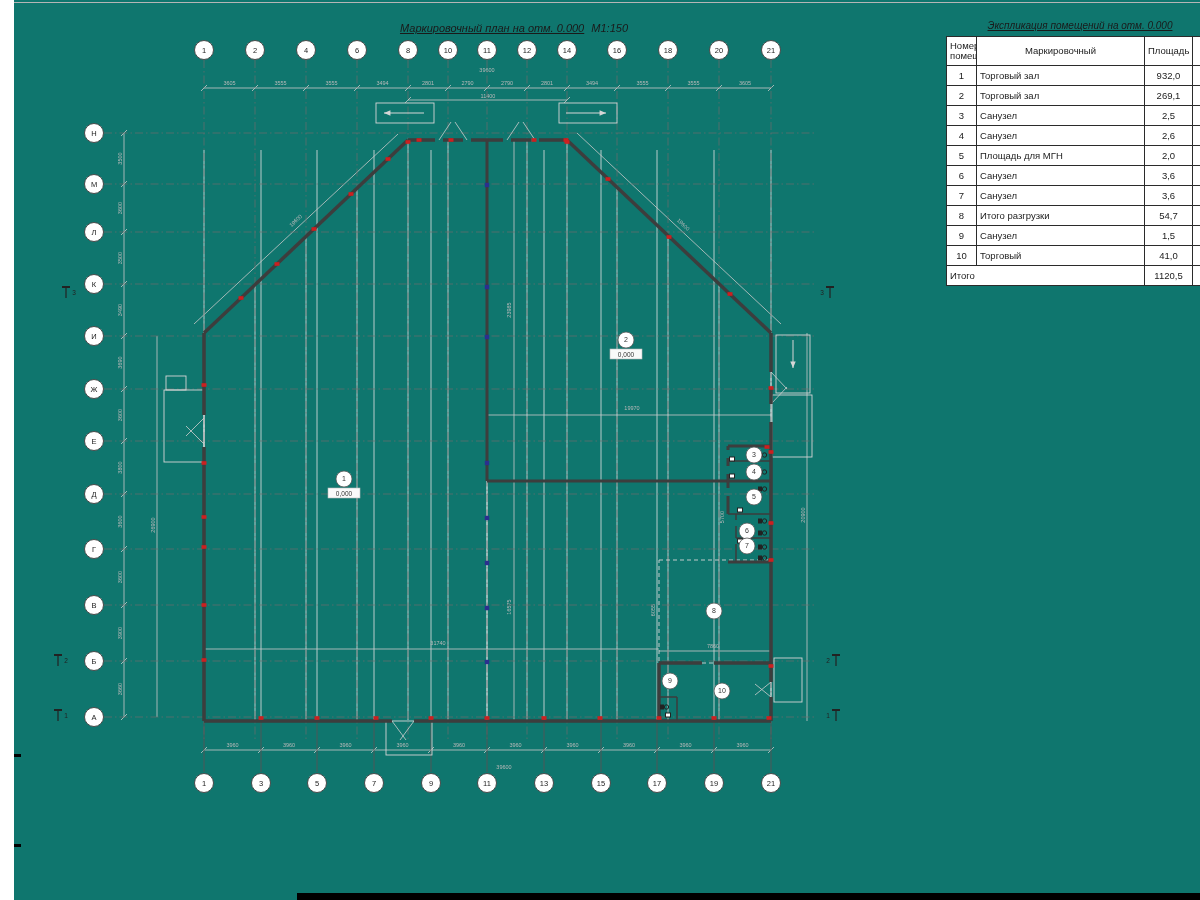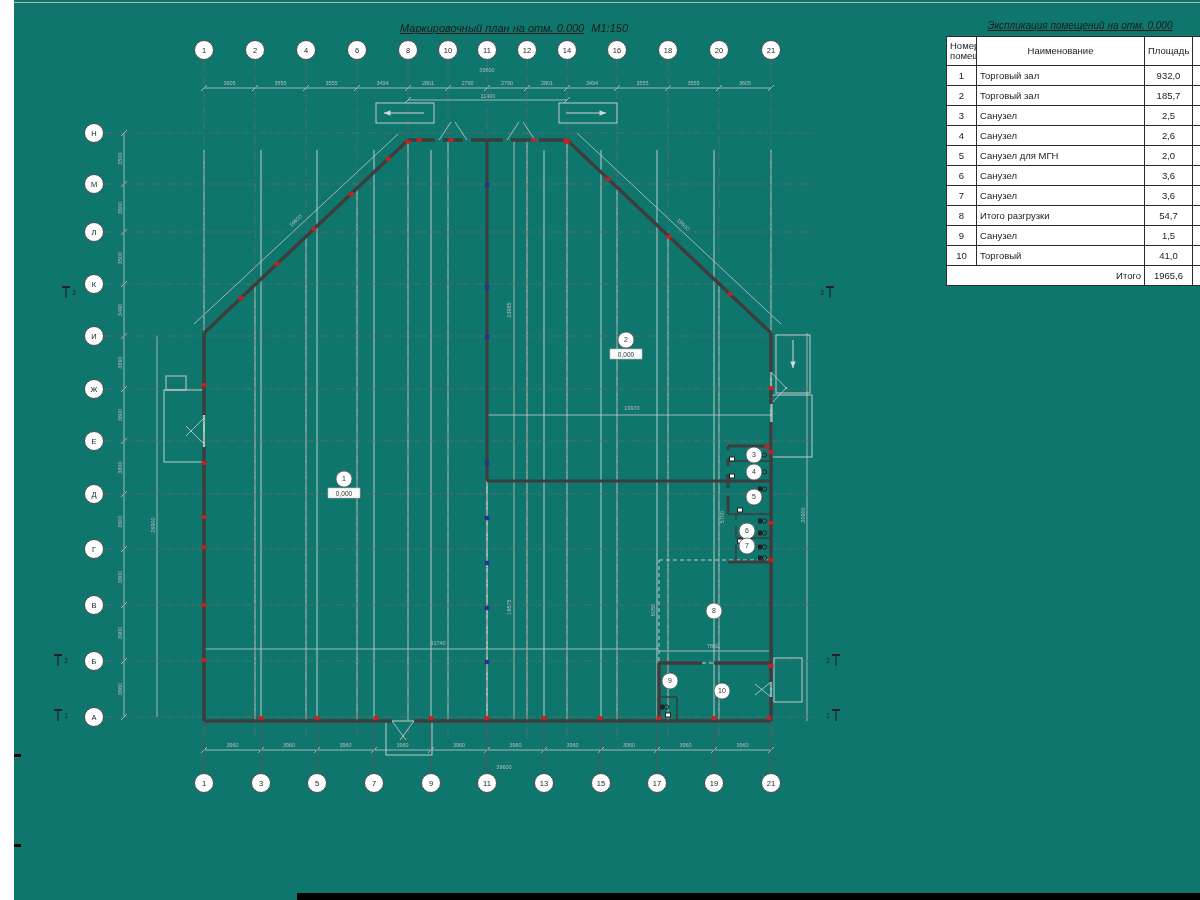--- a/index.html
+++ b/index.html
@@ -13,21 +13,21 @@
   
   #expl{position:absolute;left:932px;top:20px;width:268px;overflow:hidden;}
   #expl-title{font-size:10px;font-style:italic;text-decoration:underline;color:#1a1a1a;
               text-align:center;width:268px;margin-bottom:5px;white-space:nowrap;}
   table.expl{border-collapse:collapse;table-layout:fixed;width:310px;background:#fff;}
   table.expl th, table.expl td{border:1px solid #2b2b2b;font-weight:normal;
       font-size:9.5px;color:#1a1a1a;padding:1px 3px;overflow:hidden;white-space:nowrap;}
   table.expl th{height:26px;text-align:center;white-space:normal;line-height:1.1;}
   table.expl td{height:17px;}
   table.expl .c{text-align:center;}
-  table.expl .r{text-align:right;}
+  table.expl .r{text-align:left;}
   table.expl tr.total td{border-left-color:#2b2b2b;}
   
   .artifact{position:absolute;background:#000;}
   #topline{position:absolute;left:0;top:2px;width:1200px;height:1px;background:#b5b5b5;}
 </style>
 </head>
 <body>
 
 <div id="sheet">
   <div id="topline"></div>
@@ -443,53 +443,53 @@
     <table class="expl">
       <colgroup>
           <col style="width:30px">
           <col style="width:168px">
           <col style="width:48px">
           <col style="width:64px">
         </colgroup>
       <thead>
           <tr id="expl-head">
             <th>Номер помещ.</th>
-            <th>Наименование</th>
+            <th>Маркировочный</th>
             <th>Площадь</th>
             <th>Кат. пом.</th>
           </tr>
         </thead>
       <tbody id="expl-body">
           <tr>
             <td class="c">1</td>
             <td>Торговый зал</td>
             <td class="c">932,0</td>
             <td class="c"></td>
           </tr>
           <tr>
             <td class="c">2</td>
             <td>Торговый зал</td>
-            <td class="c">185,7</td>
+            <td class="c">269,1</td>
             <td class="c"></td>
           </tr>
           <tr>
             <td class="c">3</td>
             <td>Санузел</td>
             <td class="c">2,5</td>
             <td class="c"></td>
           </tr>
           <tr>
             <td class="c">4</td>
             <td>Санузел</td>
             <td class="c">2,6</td>
             <td class="c"></td>
           </tr>
           <tr>
             <td class="c">5</td>
-            <td>Санузел для МГН</td>
+            <td>Площадь для МГН</td>
             <td class="c">2,0</td>
             <td class="c"></td>
           </tr>
           <tr>
             <td class="c">6</td>
             <td>Санузел</td>
             <td class="c">3,6</td>
             <td class="c"></td>
           </tr>
           <tr>
@@ -511,21 +511,21 @@
             <td class="c"></td>
           </tr>
           <tr>
             <td class="c">10</td>
             <td>Торговый</td>
             <td class="c">41,0</td>
             <td class="c"></td>
           </tr>
           <tr class="total">
             <td colspan="2" class="r">Итого</td>
-            <td class="c">1965,6</td>
+            <td class="c">1120,5</td>
             <td></td>
           </tr>
         </tbody>
     </table>
   </div>
 
   <div class="artifact" style="left:283px;top:893px;width:917px;height:7px;"></div>
   <div class="artifact" style="left:0;top:754px;width:7px;height:3px;"></div>
   <div class="artifact" style="left:0;top:844px;width:7px;height:3px;"></div>
 </div>

